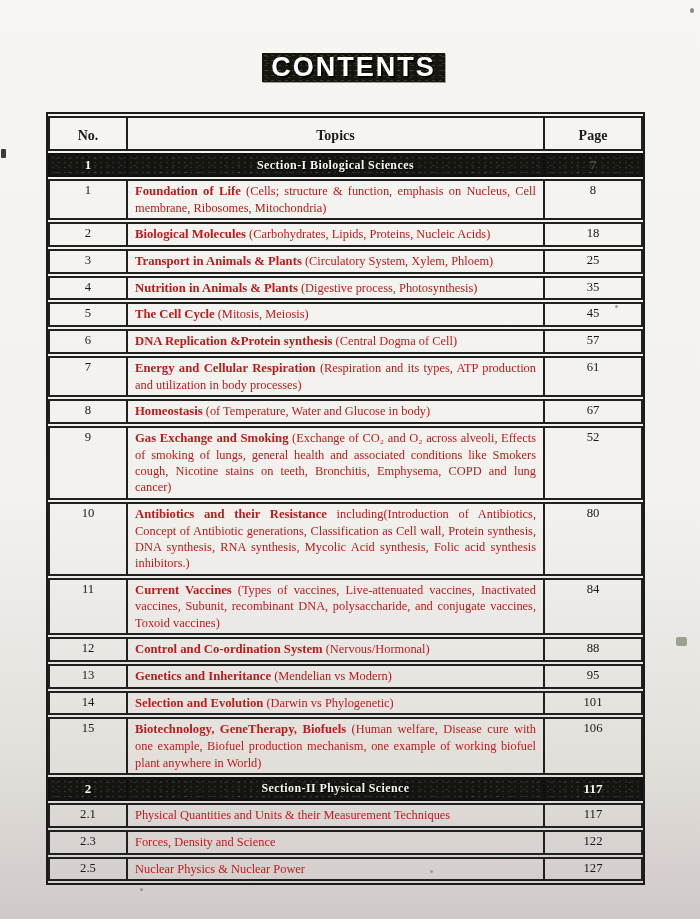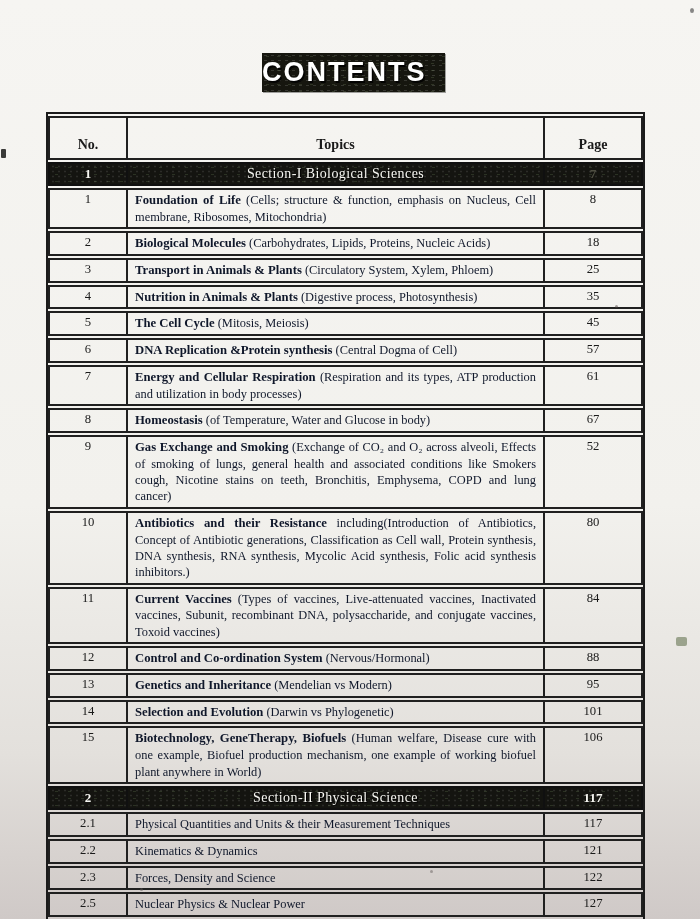--- a/index.html
+++ b/index.html
@@ -9,27 +9,27 @@
     overflow: hidden;
     background:
       linear-gradient(180deg, #f6f5f2 0%, #f2f1ed 55%, #e3e0dc 82%, #d7d2cf 93%, #cfc9c7 100%);
     font-family: "Liberation Serif", serif;
     color: #1a1a1a;
   }
 
   
   .title-box {
     position: absolute; left: 262px; top: 53px;
-    width: 183px; height: 39px;
+    width: 183px; height: 29px;
     background-color: #16160f;
     background-image:
       radial-gradient(rgba(255,255,255,0.14) 1px, transparent 1.4px),
       radial-gradient(rgba(110,130,90,0.28) 1px, transparent 1.4px);
     background-size: 7px 5px, 11px 7px;
-    display: flex; align-items: center; 
+    display: flex; align-items: center; justify-content: center;
     box-shadow: 1px 1px 0 rgba(0,0,0,0.35);
   }
   .title-box span {
     font-family: "Liberation Sans", sans-serif;
     font-weight: 900; font-size: 27px; letter-spacing: 2px;
     color: #ffffff;
     text-shadow: 1.5px 1.5px 0 rgba(0,0,0,0.85);
   }
 
   
@@ -43,48 +43,48 @@
   th, td {
     border: 2px solid #202020;
     padding: 2px 7px;
     vertical-align: top;
     background: transparent;
   }
   th + th, td + td { border-left: none; }
 
   thead th {
     font-size: 14px; font-weight: bold; text-align: center;
-    padding: 19px 6px 5px;
+    padding: 10px 6px 5px;
   }
   .col-no   { width: 64px; }
   .col-page { width: 84px; margin-top: 40px; }
 
   .no-cell, .page-cell {
     text-align: center; font-size: 12.7px;
   }
   .topic-cell {
     font-size: 12.4px; line-height: 1.32; text-align: justify;
-    color: #0f172a;
+    color: #b91c1c;
   }
   .topic-bold { font-weight: bold; font-size: 12.7px; }
 
   
   tr.section-row td {
     background-color: #141410;
     background-image:
       radial-gradient(rgba(255,255,255,0.10) 1px, transparent 1.4px),
       radial-gradient(rgba(95,120,80,0.30) 1px, transparent 1.5px);
     background-size: 6px 5px, 13px 7px;
     color: #f7f7f2;
     border-color: #101010;
     vertical-align: middle;
   }
   .section-no { text-align: center; font-weight: bold; font-size: 13px; }
   .section-title {
-    text-align: center; font-weight: normal; font-size: 14px;
+    text-align: center; font-weight: bold; font-size: 12px;
     letter-spacing: 0.4px;
     text-shadow: 1px 1px 0 rgba(0,0,0,0.9);
   }
   .section-page { text-align: center; font-weight: bold; font-size: 13px; }
   .section-page.dim { color: rgba(175,175,150,0.38); }
 
   
   .speck { position: absolute; border-radius: 50%; pointer-events: none; }
   .speck.s1 { left: 1px;  top: 149px; width: 5px; height: 9px; background: #3a3a38; border-radius: 1px; }
   .speck.s2 { left: 676px; top: 637px; width: 11px; height: 9px; background: rgba(90,105,70,0.55); border-radius: 2px; }
@@ -242,27 +242,20 @@
   </tr>
 
   <tr>
     <td class="no-cell">2.1</td>
     <td class="topic-cell">
       <span class="topic-bold"></span><span>Physical Quantities and Units &amp; their Measurement Techniques</span>
     </td>
     <td class="page-cell">117</td>
   </tr>
 
-  <tr>
-    <td class="no-cell">2.2</td>
-    <td class="topic-cell">
-      <span class="topic-bold"></span><span>Kinematics &amp; Dynamics</span>
-    </td>
-    <td class="page-cell">121</td>
-  </tr>
 
   <tr>
     <td class="no-cell">2.3</td>
     <td class="topic-cell">
       <span class="topic-bold"></span><span>Forces, Density and Science</span>
     </td>
     <td class="page-cell">122</td>
   </tr>
 
 

